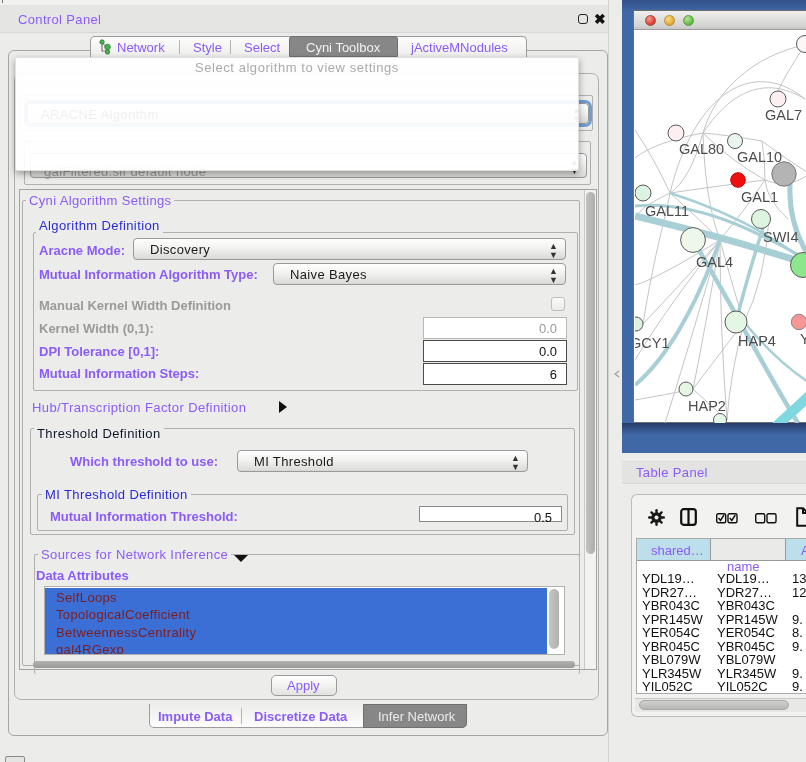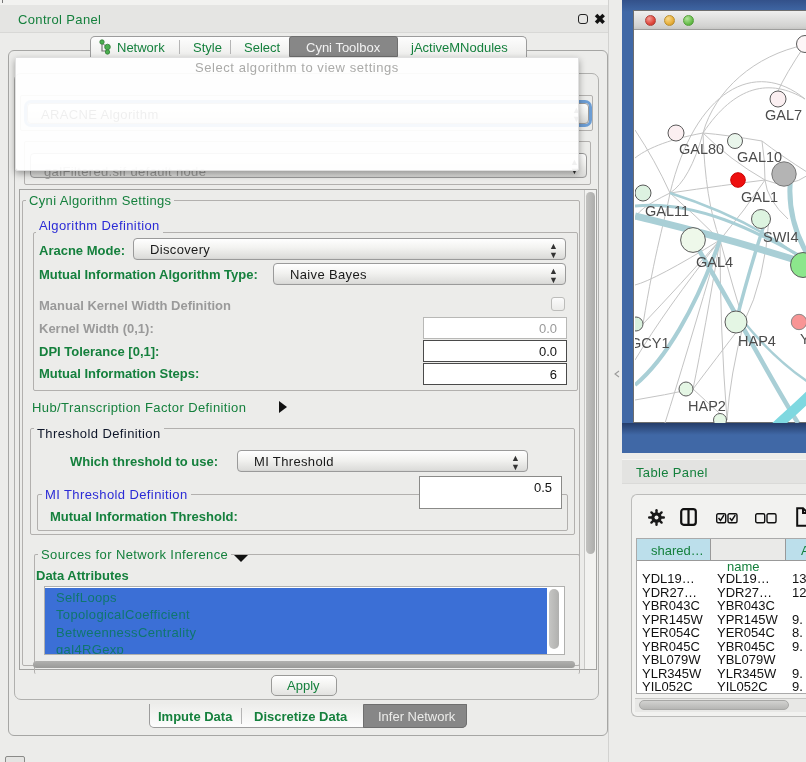--- a/index.html
+++ b/index.html
@@ -1,19 +1,19 @@
 <!DOCTYPE html>
 <html><head>
 <meta charset="utf-8">
 <style>
 * { margin:0; padding:0; box-sizing:border-box; }
 html,body { width:806px; height:762px; overflow:hidden; }
 body { font-family:"Liberation Sans", sans-serif; background:#ececea; position:relative; }
 .abs { position:absolute; }
-.lbl { font-size:13px; color:#15803d; white-space:nowrap; }
+.lbl { font-size:13px; color:#8b5cf6; white-space:nowrap; }
 .bold { font-weight:bold; }
 .gray { color:#9a9a9a; }
 .combo {
   position:absolute; border:1px solid #9a9a9a; border-radius:4px;
   background:linear-gradient(#ffffff, #f2f2f0 45%, #dcdcda 95%, #d2d2d0);
   font-size:13px; color:#1a1a1a;
 }
 .combo .ctext { position:absolute; left:16px; top:3px; white-space:nowrap; letter-spacing:0.35px; }
 .combo .arr { position:absolute; right:7px; top:2px; font-size:9px; color:#333; line-height:9px; }
 .tfield {
@@ -114,34 +114,34 @@
 
   <div class="abs lbl bold" style="left:70px;top:454px;text-align:right;">Which threshold to use:</div>
   <div class="combo" style="left:237px;top:450px;width:291px;height:22px;">
     <span class="ctext">MI Threshold</span>
       <span class="arr" style="top:3px;">▲<br>▼</span>
   </div>
 
   <div class="groupbox" style="left:37px;top:494px;width:531px;height:37px;"></div>
   <div class="legend" style="left:42px;top:487px;color:#2b2bd6;letter-spacing:0.4px;">MI Threshold Definition</div>
   <div class="abs lbl bold" style="left:50px;top:509px;">Mutual Information Threshold:</div>
-  <div class="tfield" style="left:419px;top:476px;width:143px;height:33px;border-color:#8a8a88;">
+  <div class="tfield" style="left:419px;top:506px;width:143px;height:16px;border-color:#8a8a88;">
       <span>0.5</span>
     </div>
 
   <div class="groupbox" style="left:34px;top:554px;width:546px;height:120px;border-bottom:none;"></div>
   <div class="legend lbl" style="left:38px;top:547px;letter-spacing:0.4px;">Sources for Network Inference</div>
   <svg class="abs" style="left:233px;top:554px;" width="16" height="9" viewBox="0 0 16 9">
       <path d="M1 1 L15 1 L8 8 Z" fill="#111"></path>
     </svg>
   <div class="abs lbl bold" style="left:36px;top:568px;">Data Attributes</div>
 
   <div class="abs" style="left:44px;top:586px;width:521px;height:69px;background:#fff;border:1px solid #b0b0ae;overflow:hidden;">
     <div class="abs" style="left:0;top:1px;width:502px;height:68px;background:#3b6fd6;"></div>
-    <div class="abs" style="left:11px;top:2px;font-size:13px;color:#0f766e;line-height:17.4px;letter-spacing:0.35px;">SelfLoops<br>TopologicalCoefficient<br>BetweennessCentrality<br>gal4RGexp</div>
+    <div class="abs" style="left:11px;top:2px;font-size:13px;color:#7f1d1d;line-height:17.4px;letter-spacing:0.35px;">SelfLoops<br>TopologicalCoefficient<br>BetweennessCentrality<br>gal4RGexp</div>
     <div class="abs" style="left:504px;top:2px;width:10px;height:60px;background:linear-gradient(90deg,#c6c6c4,#b0b0ae);border-radius:5px;"></div>
   </div>
 
   <div class="abs" style="left:33px;top:661px;width:542px;height:7px;background:linear-gradient(#b0b0ae,#9a9a98);border-radius:4px;"></div>
 
   <div class="abs" style="left:271px;top:675px;width:66px;height:21px;border:1px solid #9a9a98;border-radius:5px;background:linear-gradient(#ffffff,#f2f2f0 50%,#e2e2e0);"></div>
   <div class="abs lbl" style="left:287px;top:678px;">Apply</div>
 
   <div class="abs" style="left:149px;top:704px;width:318px;height:24px;border:1px solid #9c9c9c;border-top:none;border-radius:0 0 5px 5px;background:linear-gradient(#ededeb,#fdfdfd);"></div>
   <div class="abs" style="left:241px;top:708px;width:1px;height:16px;background:#b5b5b5;"></div>

